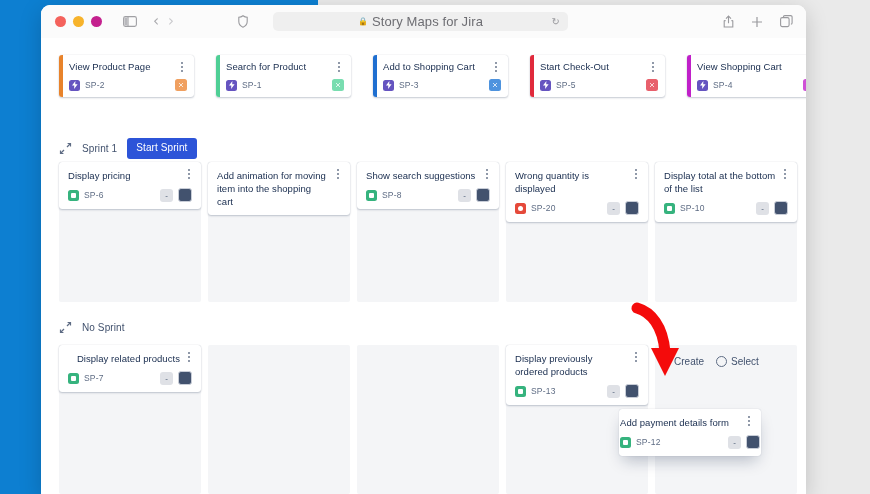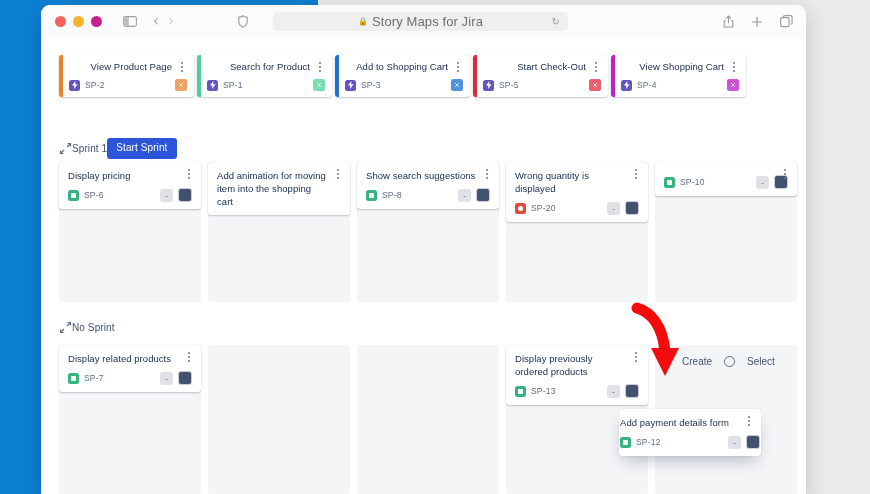--- a/index.html
+++ b/index.html
@@ -51,21 +51,21 @@
   .urlbar .lock{font-size:8px;color:#8b8b8f;}
   .urlbar .utext{font-size:13px;color:#6d6d72;letter-spacing:.1px;text-align:right;}
   .reload{position:absolute;right:8px;top:4px;font-size:10px;color:#9a9a9e;}
   .tb-right{position:absolute;right:13px;top:0;height:33px;display:flex;align-items:center;gap:17px;}
 
   
   .board{
     position:absolute;left:0;top:33px;width:765px;height:456px;
     background:#ffffff;overflow:hidden;
   }
-  .epic-row{position:absolute;left:18px;top:17px;display:flex;gap:3px;text-align:right;}
+  .epic-row{position:absolute;left:18px;top:17px;display:flex;gap:22px;}
   .epic-card{
     width:135px;height:42px;background:#ffffff;border-radius:3px;
     box-shadow:0 1px 2px rgba(9,30,66,.22),0 0 1px rgba(9,30,66,.2);
     position:relative;overflow:hidden;padding:6px 8px 0 10px;box-sizing:border-box;
   }
   .epic-bar{position:absolute;left:0;top:0;width:4px;height:100%;}
   .epic-title{
     font-size:9.5px;color:#172b4d;font-weight:400;line-height:12px;
     padding-right:14px;letter-spacing:.05px;
   }
@@ -82,21 +82,21 @@
     display:flex;flex-direction:column;align-items:center;justify-content:center;gap:2px;
   }
   .kebab i{width:2px;height:2px;border-radius:50%;background:#6b778c;display:block;}
   .epic-swatch{
     margin-left:auto;width:12px;height:12px;border-radius:2.5px;
     display:inline-flex;align-items:center;justify-content:center;
   }
   .epic-swatch svg{display:block;opacity:.75;}
 
   
-  .lane-head{position:absolute;display:flex;align-items:center;}
+  .lane-head{position:absolute;display:flex;align-items:center;gap:10px;}
   .lane-collapse{width:13px;height:13px;color:#5e6c84;display:inline-flex;}
   .lane-name{font-size:10px;color:#42526e;letter-spacing:.1px;}
   .start-sprint{
     background:#2c54d8;color:#ffffff;font-size:10px;border-radius:3px;
     padding:5px 9px 6px;letter-spacing:.1px;line-height:1;border:none;cursor:pointer;
     font-family:inherit;
   }
 
   
   .lane-cols{position:absolute;display:flex;gap:7px;}
@@ -130,21 +130,21 @@
   .avatar{
     width:14px;height:14px;border-radius:3px;background:#42526e;margin-left:5px;flex:0 0 auto;
     border:1px solid #c9ced8;box-sizing:border-box;
   }
 
   
   .dropzone-actions{
     position:absolute;display:flex;align-items:center;gap:12px;
     font-size:10px;color:#42526e;
   }
-  .dz-btn{display:inline-flex;align-items:center;gap:12px;cursor:pointer;}
+  .dz-btn{display:inline-flex;align-items:center;gap:4px;cursor:pointer;}
   .dz-plus{font-size:12px;color:#5e6c84;line-height:1;}
   .dz-circle{
     width:9px;height:9px;border-radius:50%;border:1.4px solid #5e6c84;display:inline-block;
   }
 
   
   .drag-card{
     position:absolute;width:142px;background:#ffffff;border-radius:3px;
     box-shadow:0 8px 16px -4px rgba(9,30,66,.28),0 0 1px rgba(9,30,66,.28);
     box-sizing:border-box;padding:7px 1px;z-index:30;
@@ -422,20 +422,21 @@
               </span>
             <span class="key">SP-20</span>
             <span class="estimate">-</span>
             <span class="avatar"></span>
           </div>
         </div>
       </div>
 
       <div class="col" style="height:140px;">
         <div class="card">
+          <div class="card-title">Display total at the bottom of the list</div>
           <span class="kebab">
               <i></i>
               <i></i>
               <i></i>
             </span>
           <div class="card-meta">
             <span class="ico-story">
                 <i></i>
               </span>
             <span class="key">SP-10</span>
@@ -452,21 +453,21 @@
           <path d="M1.5 11.5 L5 8"></path>
             <path d="M1.5 8.6 V11.5 H4.4"></path>
           <path d="M11.5 1.5 L8 5"></path>
             <path d="M8.6 1.5 H11.5 V4.4"></path>
         </svg>
       </span>
       <span class="lane-name">No Sprint</span>
     </div>
 
     <div class="lane-cols" style="left:18px;top:307px;height:149px;">
-      <div class="col" style="height:149px;">
+      <div class="col" style="height:149px;text-align:right;">
         <div class="card">
           <div class="card-title">Display related products</div>
           <span class="kebab">
               <i></i>
               <i></i>
               <i></i>
             </span>
           <div class="card-meta">
             <span class="ico-story">
                 <i></i>

